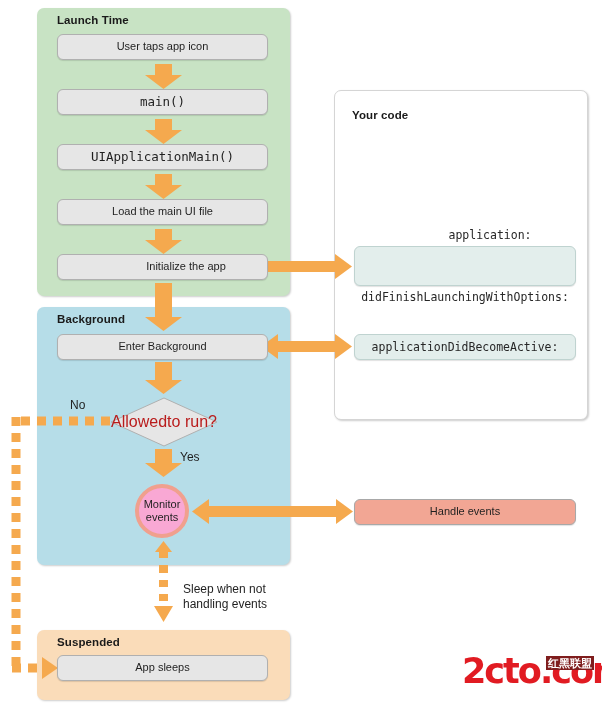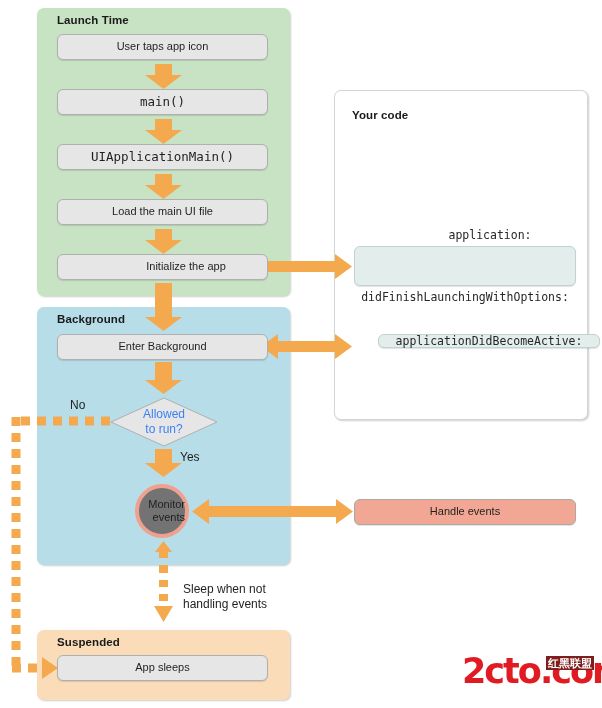--- a/index.html
+++ b/index.html
@@ -86,36 +86,36 @@
   #decision{
     position:absolute;
     left:110px; top:397px;
     width:108px; height:50px;
   }
   #decision .dshape{
     position:absolute; inset:0;
   }
   #decision .dlabel{
     position:absolute; inset:0;
-    display:flex; flex-direction:column;
+    display:flex; 
     align-items:center; justify-content:center;
-    font-size:12px; color:#3b82f6; line-height:1.22;
+    font-size:16px; color:#b91c1c; line-height:1.22;
   }
 
   
   #monitor{
     position:absolute;
     left:135px; top:484px;
     width:54px; height:54px;
     border-radius:50%;
-    background:#737373;
+    background:#f9a8d4;
     border:4px solid #f0a08e;
     box-sizing:border-box;
     display:flex; flex-direction:column;
-    align-items:flex-end; justify-content:center;
+    align-items:center; justify-content:center;
     font-size:11px; color:#1f1f1f; line-height:1.2;
   }
 
   
   #arrows{
     position:absolute; left:0; top:0;
     width:602px; height:708px;
     pointer-events:none;
   }
 
@@ -274,21 +274,21 @@
     <span>events</span>
   </div>
 
   <div class="box step" style="top:655px;">App sleeps</div>
 
   <div class="box code" style="left:354px; top:246px; width:222px; height:40px; flex-direction:column;gap:48px;">
     <span style="padding-left:50px;">application:</span>
     <span>didFinishLaunchingWithOptions:</span>
   </div>
 
-  <div class="box code" style="left:354px; top:334px; width:222px; height:14px;margin-left:24px;">applicationDidBecomeActive:</div>
+  <div class="box code" style="left:354px; top:334px; width:222px; height:26px;">applicationDidBecomeActive:</div>
 
   <div class="box salmon" style="left:354px; top:499px; width:222px; height:26px;">Handle events</div>
 
   <div class="flabel" style="left:70px; top:398px;">No</div>
 
   <div class="flabel" style="left:180px; top:450px;">Yes</div>
 
   <div class="flabel" style="left:183px; top:582px;">Sleep when not</div>
   <div class="flabel" style="left:183px; top:597px;">handling events</div>
 

